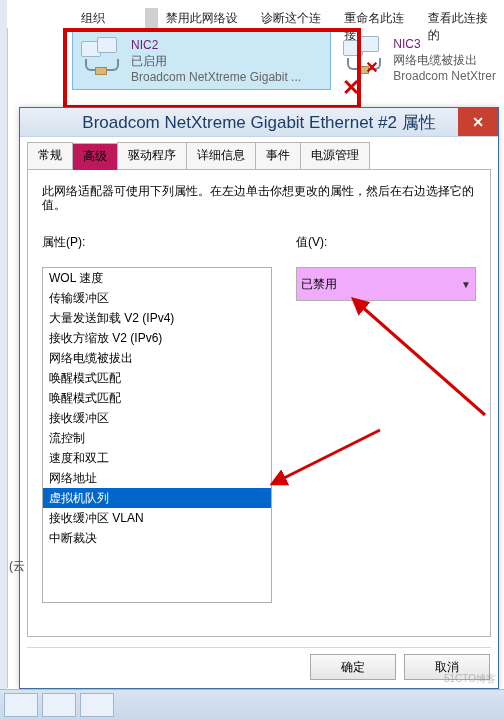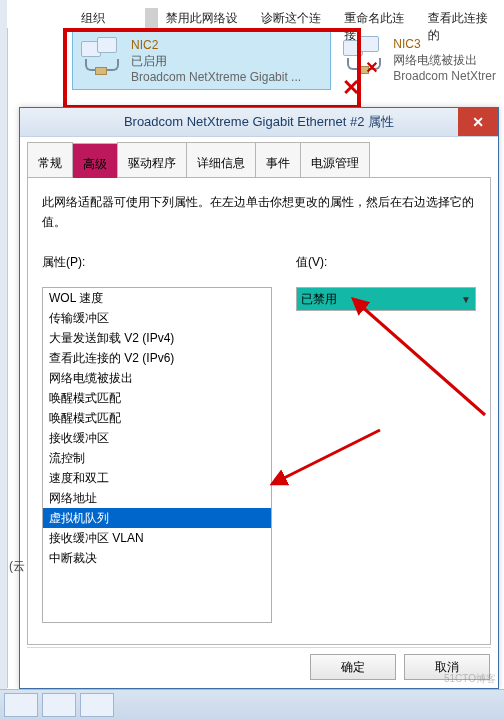--- a/index.html
+++ b/index.html
@@ -11,43 +11,43 @@
 .adapter-card.active{background:#cbe8f6;border:1px solid #7ab9e0;flex:1}
 .adapter-card.inactive{flex:0 0 150px}
 .nic-icon{width:40px;height:40px;position:relative;flex-shrink:0}
 .nic-icon .mon{position:absolute;width:18px;height:14px;background:#e8f1fb;border:1px solid #9cb4cc;border-radius:2px}
 .nic-icon .mon.m1{left:0;top:4px}
 .nic-icon .mon.m2{left:16px;top:0}
 .nic-icon .cable{position:absolute;left:4px;top:22px;width:30px;height:10px;border-bottom:2px solid #7a8aa0;border-left:2px solid #7a8aa0;border-right:2px solid #7a8aa0;border-radius:0 0 6px 6px}
 .nic-icon .plug{position:absolute;left:14px;top:30px;width:10px;height:6px;background:#d7b97a;border:1px solid #a7894c}
 .nic-icon .x-red{position:absolute;left:22px;top:24px;width:16px;height:16px;color:#c00;font-weight:bold;font-size:16px;line-height:16px}
 .ad-text{display:flex;flex-direction:column;line-height:16px;overflow:hidden}
-.ad-text .name{color:#a16207}
+.ad-text .name{color:#701a75}
 .ad-text .status{color:#555}
 .ad-text .desc{color:#666;white-space:nowrap;overflow:hidden;text-overflow:ellipsis}
 .highlight-box{position:absolute;left:63px;top:28px;width:290px;height:73px;border:4px solid #d40000;pointer-events:none}
 .x-between{position:absolute;left:342px;top:75px;color:#d40000;font-weight:bold;font-size:22px}
 .dialog{position:absolute;left:19px;top:107px;width:478px;height:580px;background:#fff;border:1px solid #3b6ea5;box-shadow:0 0 6px rgba(0,0,0,.2)}
 .titlebar{height:28px;background:linear-gradient(#e9eff7,#d6e2f0);display:flex;align-items:center;border-bottom:1px solid #c4d2e4;position:relative}
-.titlebar .title{flex:1;text-align:center;color:#1b3d66;font-size:13px;padding:0 30px;white-space:nowrap;overflow:hidden}
+.titlebar .title{flex:1;text-align:center;color:#1b3d66;font-size:17px;padding:0 30px;white-space:nowrap;overflow:hidden}
 .titlebar .close{position:absolute;right:0;top:0;width:40px;height:28px;background:#c84031;color:#fff;display:flex;align-items:center;justify-content:center;font-size:14px;font-weight:bold}
 .body{position:absolute;left:7px;top:34px;right:7px;bottom:46px}
 .tabstrip{display:flex;gap:0;position:relative;z-index:2}
-.tab{padding:12px 10px 4px;border:1px solid #b6b6b6;border-bottom:none;background:#f6f6f6;margin-right:-1px;cursor:default}
+.tab{padding:4px 10px 4px;border:1px solid #b6b6b6;border-bottom:none;background:#f6f6f6;margin-right:-1px;cursor:default}
 .tab.active{background:#be185d;position:relative;top:1px;padding-bottom:5px}
 .panel{border:1px solid #b6b6b6;background:#fff;height:468px;padding:14px;box-sizing:border-box;position:relative}
-.intro{line-height:20px;margin-bottom:22px}
+.intro{line-height:14px;margin-bottom:22px}
 .form-row{display:flex;gap:24px}
 .col-left{width:230px}
 .col-right{flex:1}
 .form-label{margin-bottom:16px}
 .listbox{width:100%;height:336px;border:1px solid #b0b0b0;background:#fff;overflow-y:scroll;box-sizing:border-box}
 .listbox .item{padding:2px 6px;line-height:16px;white-space:nowrap}
 .listbox .item.selected{background:#0066cc;color:#fff}
-.combo{width:100%;height:24px;border:1px solid #b0b0b0;background:#14b8a6;display:flex;align-items:center;padding:8px 4px;justify-content:space-between;box-sizing:border-box}
+.combo{width:100%;height:34px;border:1px solid #b0b0b0;background:#f0abfc;display:flex;align-items:center;padding:8px 4px;justify-content:space-between;box-sizing:border-box}
 .combo .chev{font-size:10px;color:#333}
 .btnrow{position:absolute;right:8px;bottom:8px;display:flex;gap:8px}
 .btn{width:84px;height:24px;border:1px solid #a8a8a8;background:linear-gradient(#fafafa,#e6e6e6);display:flex;align-items:center;justify-content:center;cursor:default}
 .sep{position:absolute;left:7px;right:7px;bottom:40px;height:1px;background:#d8d8d8}
 svg.arrow{position:absolute;pointer-events:none}
 .side-strip{position:absolute;left:0;top:0;width:7px;height:720px;background:#e3e9f2}
 .bottom-task{position:absolute;left:0;bottom:0;width:504px;height:30px;background:linear-gradient(#d9e4f1,#c8d7ea);border-top:1px solid #a9bdd6;display:flex;align-items:center;gap:4px;padding:0 4px}
 .task-icon{width:32px;height:22px;border:1px solid #9fb6d2;background:#eaf1fb}
 .watermark{position:absolute;right:8px;bottom:34px;color:rgba(120,120,120,.45);font-size:10px}
 .left-line{position:absolute;left:7px;top:28px;width:1px;height:660px;background:#c8c8c8}
@@ -119,21 +119,21 @@
     </div>
     <div class="panel">
       <div class="intro">此网络适配器可使用下列属性。在左边单击你想更改的属性，然后在右边选择它的值。</div>
       <div class="form-row">
         <div class="col-left">
           <div class="form-label">属性(P):</div>
           <div class="listbox" id="proplist">
               <div class="item">WOL 速度</div>
               <div class="item">传输缓冲区</div>
               <div class="item">大量发送卸载 V2 (IPv4)</div>
-              <div class="item">查看此连接的 V2 (IPv6)</div>
+              <div class="item">接收方缩放 V2 (IPv6)</div>
               <div class="item">网络电缆被拔出</div>
               <div class="item">唤醒模式匹配</div>
               <div class="item">唤醒模式匹配</div>
               <div class="item">接收缓冲区</div>
               <div class="item">流控制</div>
               <div class="item">速度和双工</div>
               <div class="item">网络地址</div>
               <div class="item selected">虚拟机队列</div>
               <div class="item">接收缓冲区 VLAN</div>
               <div class="item">中断裁决</div>

